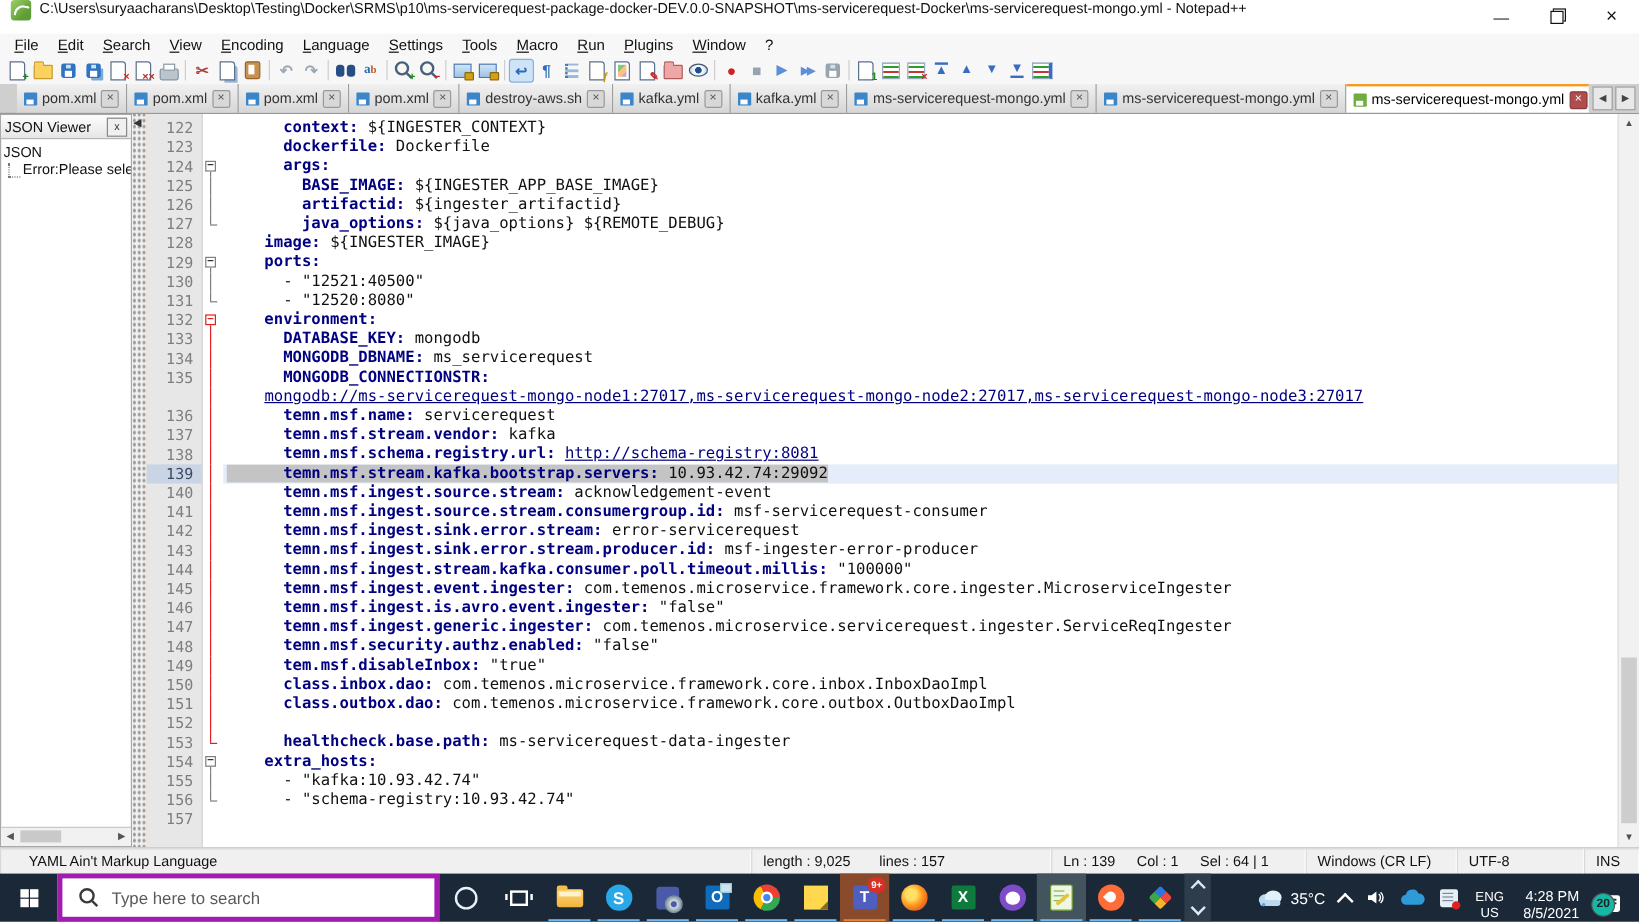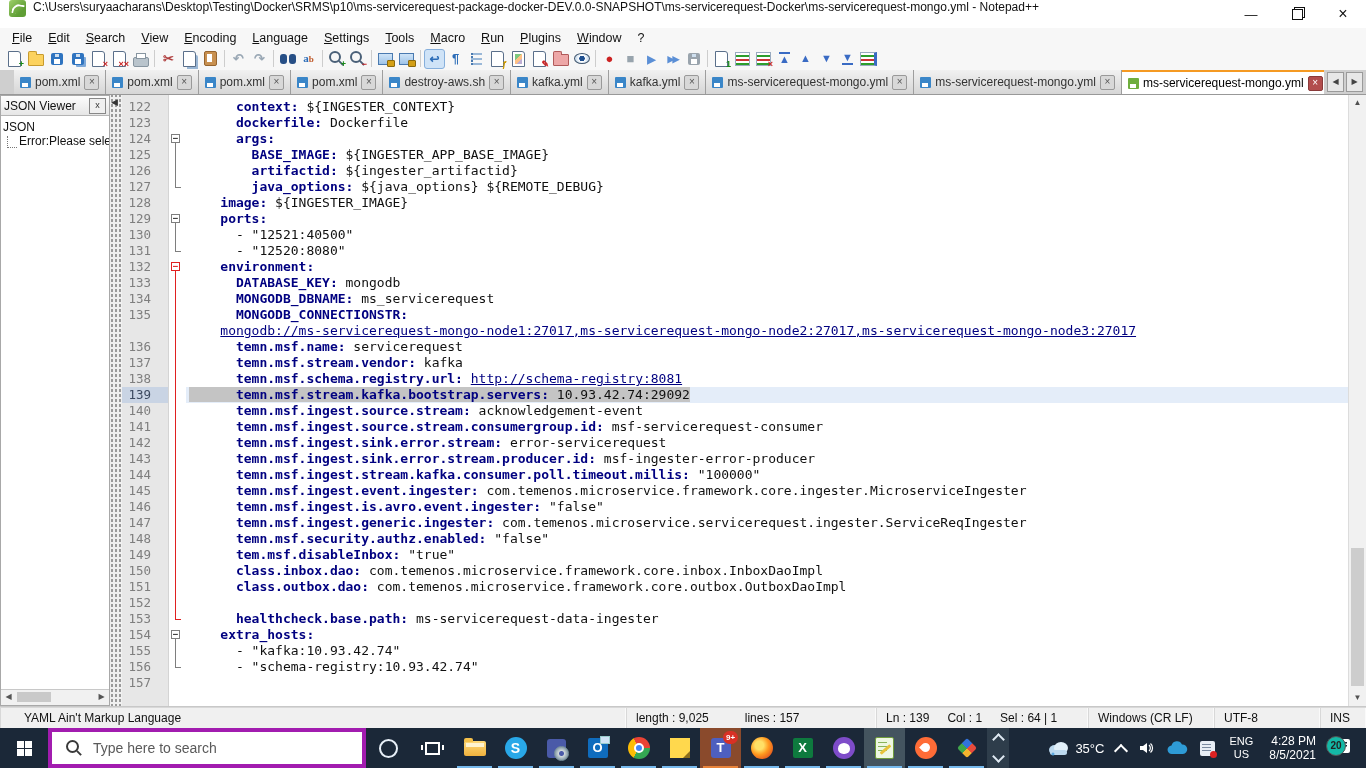--- a/index.html
+++ b/index.html
@@ -88,21 +88,21 @@
   .hbtn{position:absolute;top:0;width:15px;height:14px;color:#555;font-size:8px;line-height:14px;text-align:center}
   .hthumb{position:absolute;left:16px;top:2px;width:34px;height:10px;background:#c9c9c9}
   .splitter{position:absolute;left:110px;top:0;width:12px;height:100%;background:#f0f0f0;
      background-image:radial-gradient(#9a9a9a 1px,transparent 1.4px);background-size:4px 5px;background-position:center}
   .split-arrow{position:absolute;left:111px;top:2px;font-size:9px;color:#333}
 
   .editor{position:absolute;left:122px;top:0;right:0;height:100%;background:#fff}
   .gutterbg{position:absolute;left:0;top:0;bottom:0;width:46px;background:#e7e7e7;border-right:1px solid #d4d4d4}
   .codelines{position:absolute;left:0;top:0;right:17px;bottom:0;padding-top:4px;overflow:hidden}
   .crow{display:flex;height:16px;position:relative}
-  .ln{width:46px;box-sizing:border-box;text-align:right;padding-right:17px;color:#7e7e7e;
+  .ln{width:46px;box-sizing:border-box;text-align:right;padding-right:7px;color:#7e7e7e;
       font:12.5px/16px "DejaVu Sans Mono","Liberation Mono",monospace;flex:0 0 auto}
   .lnsel{background:#c9d4e4;color:#3c4a60}
   .fm{width:18px;position:relative;flex:0 0 auto}
   .fbx{position:absolute;left:3px;top:3px;width:9px;height:9px;box-sizing:border-box;border:1px solid #7e7e7e;background:#fff;
        color:#333;font:bold 9px/7px "DejaVu Sans Mono",monospace;text-align:center;z-index:2}
   .fbx.fred{border-color:#e02020;color:#e02020}
   .fdn{position:absolute;left:7px;top:12px;bottom:0;width:1px;background:#7e7e7e}
   .fln{position:absolute;left:7px;top:0;bottom:0;width:1px;background:#7e7e7e}
   .fup{position:absolute;left:7px;top:0;height:8px;width:1px;background:#7e7e7e}
   .fhz{position:absolute;left:7px;top:8px;width:6px;height:1px;background:#7e7e7e}
@@ -116,21 +116,21 @@
   .vsb{position:absolute;top:0;right:0;bottom:0;width:17px;background:#f1f1f1;border-left:1px solid #dcdcdc}
   .vsb .ar{position:absolute;left:0;width:100%;text-align:center;font-size:8px;color:#505050;height:16px;line-height:16px}
   .vsb .ar.up{top:0}.vsb .ar.dn{bottom:0}
   .vthumb{position:absolute;left:2px;right:2px;bottom:20px;height:138px;background:#cdcdcd}
 
   
   .statusbar{position:absolute;top:706px;left:0;right:0;height:22px;background:#f0f0f0;border-top:1px solid #c8c8c8;
      display:flex;align-items:center;font-size:12px;color:#111}
   .sbsec{height:100%;display:flex;align-items:center;box-shadow:inset 1px 1px 0 #d8d8d8,inset -1px 0 0 #fafafa;padding:0 10px;box-sizing:border-box;white-space:nowrap}
   .sb-doctype{flex:1;padding-left:24px}
-  .sb-len{width:250px;gap:36px}
+  .sb-len{width:250px;gap:24px}
   .sb-pos{width:212px;gap:18px}
   .sb-eol{width:126px;justify-content:flex-start}
   .sb-enc{width:106px}
   .sb-ins{width:46px}
 
   
   .taskbar{position:absolute;bottom:0;left:0;right:0;height:40px;background:#1b2838;display:flex;align-items:center;color:#fff}
   .tb-start{width:48px;height:40px;display:flex;align-items:center;justify-content:center}
   .ic-start{width:7px;height:7px;background:#fff;box-shadow:8px 0 0 #fff,0 8px 0 #fff,8px 8px 0 #fff;margin:-8px 8px 0 0}
   .tb-search{width:318px;height:40px;background:#fff;border:4px solid #a21caf;box-sizing:border-box;display:flex;align-items:center}
@@ -177,21 +177,21 @@
   .ic-notepad-plus-plus{width:17px;height:20px;background:#eef7e2;border:1px solid #6f9c3a;border-radius:2px;position:relative}
   .ic-notepad-plus-plus::before{content:"";position:absolute;left:2px;top:4px;width:9px;height:1px;background:#8ab45a;box-shadow:0 4px 0 #8ab45a,0 8px 0 #8ab45a}
   .ic-notepad-plus-plus::after{content:"";position:absolute;left:3px;top:10px;width:13px;height:3px;background:#e8c23a;border-radius:1px;transform:rotate(-40deg)}
   .ic-postman{width:22px;height:22px;border-radius:50%;background:#ff6c37;position:relative}
   .ic-postman::after{content:"";position:absolute;left:6px;top:6px;width:9px;height:9px;background:#fff;border-radius:50% 50% 50% 0;transform:rotate(45deg)}
   .ic-dev-tool{width:14px;height:14px;transform:rotate(45deg);border-radius:2px;
      background:conic-gradient(#e84b3c 0 25%,#f5b52e 0 50%,#3fa64b 0 75%,#3273dc 0 100%)}
   .tb-scrollcol{width:22px;height:40px;background:#2e3d4b;display:flex;flex-direction:column;align-items:center;justify-content:space-evenly}
   .chev{width:7px;height:7px;border-left:2px solid #dfe9f2;border-top:2px solid #dfe9f2}
   .chev.up{transform:rotate(45deg)}.chev.down{transform:rotate(-135deg)}
-  .tray{margin-left:auto;display:flex;align-items:center;height:40px}
+  .tray{margin-left:auto;display:flex;align-items:flex-end;height:40px}
   .tr-item{display:flex;align-items:center;justify-content:center;height:40px;padding:0 6px;gap:5px}
   .tr-temp{font-size:13px}
   .ic-chevron-up{width:8px;height:8px;border-left:2px solid #fff;border-top:2px solid #fff;transform:rotate(45deg);margin-top:5px}
   .ic-sys-app{width:15px;height:15px;background:#e8eef5;border-radius:2px;position:relative}
   .ic-sys-app::before{content:"";position:absolute;left:2px;top:3px;width:9px;height:1px;background:#7a8aa0;box-shadow:0 3px 0 #7a8aa0,0 6px 0 #7a8aa0}
   .ic-sys-app::after{content:"";position:absolute;right:-2px;bottom:-2px;width:7px;height:7px;border-radius:50%;background:#d22}
   .tr-lang{display:flex;flex-direction:column;align-items:center;font-size:11px;line-height:13px;padding:0 8px}
   .tr-clock{display:flex;flex-direction:column;align-items:flex-end;font-size:12px;line-height:14px;padding:0 8px}
   .tr-notif{position:relative;padding:0 14px 0 8px}
   .notif-badge{position:absolute;left:2px;bottom:4px;width:18px;height:18px;border-radius:50%;background:#14b8a6;color:#222;

